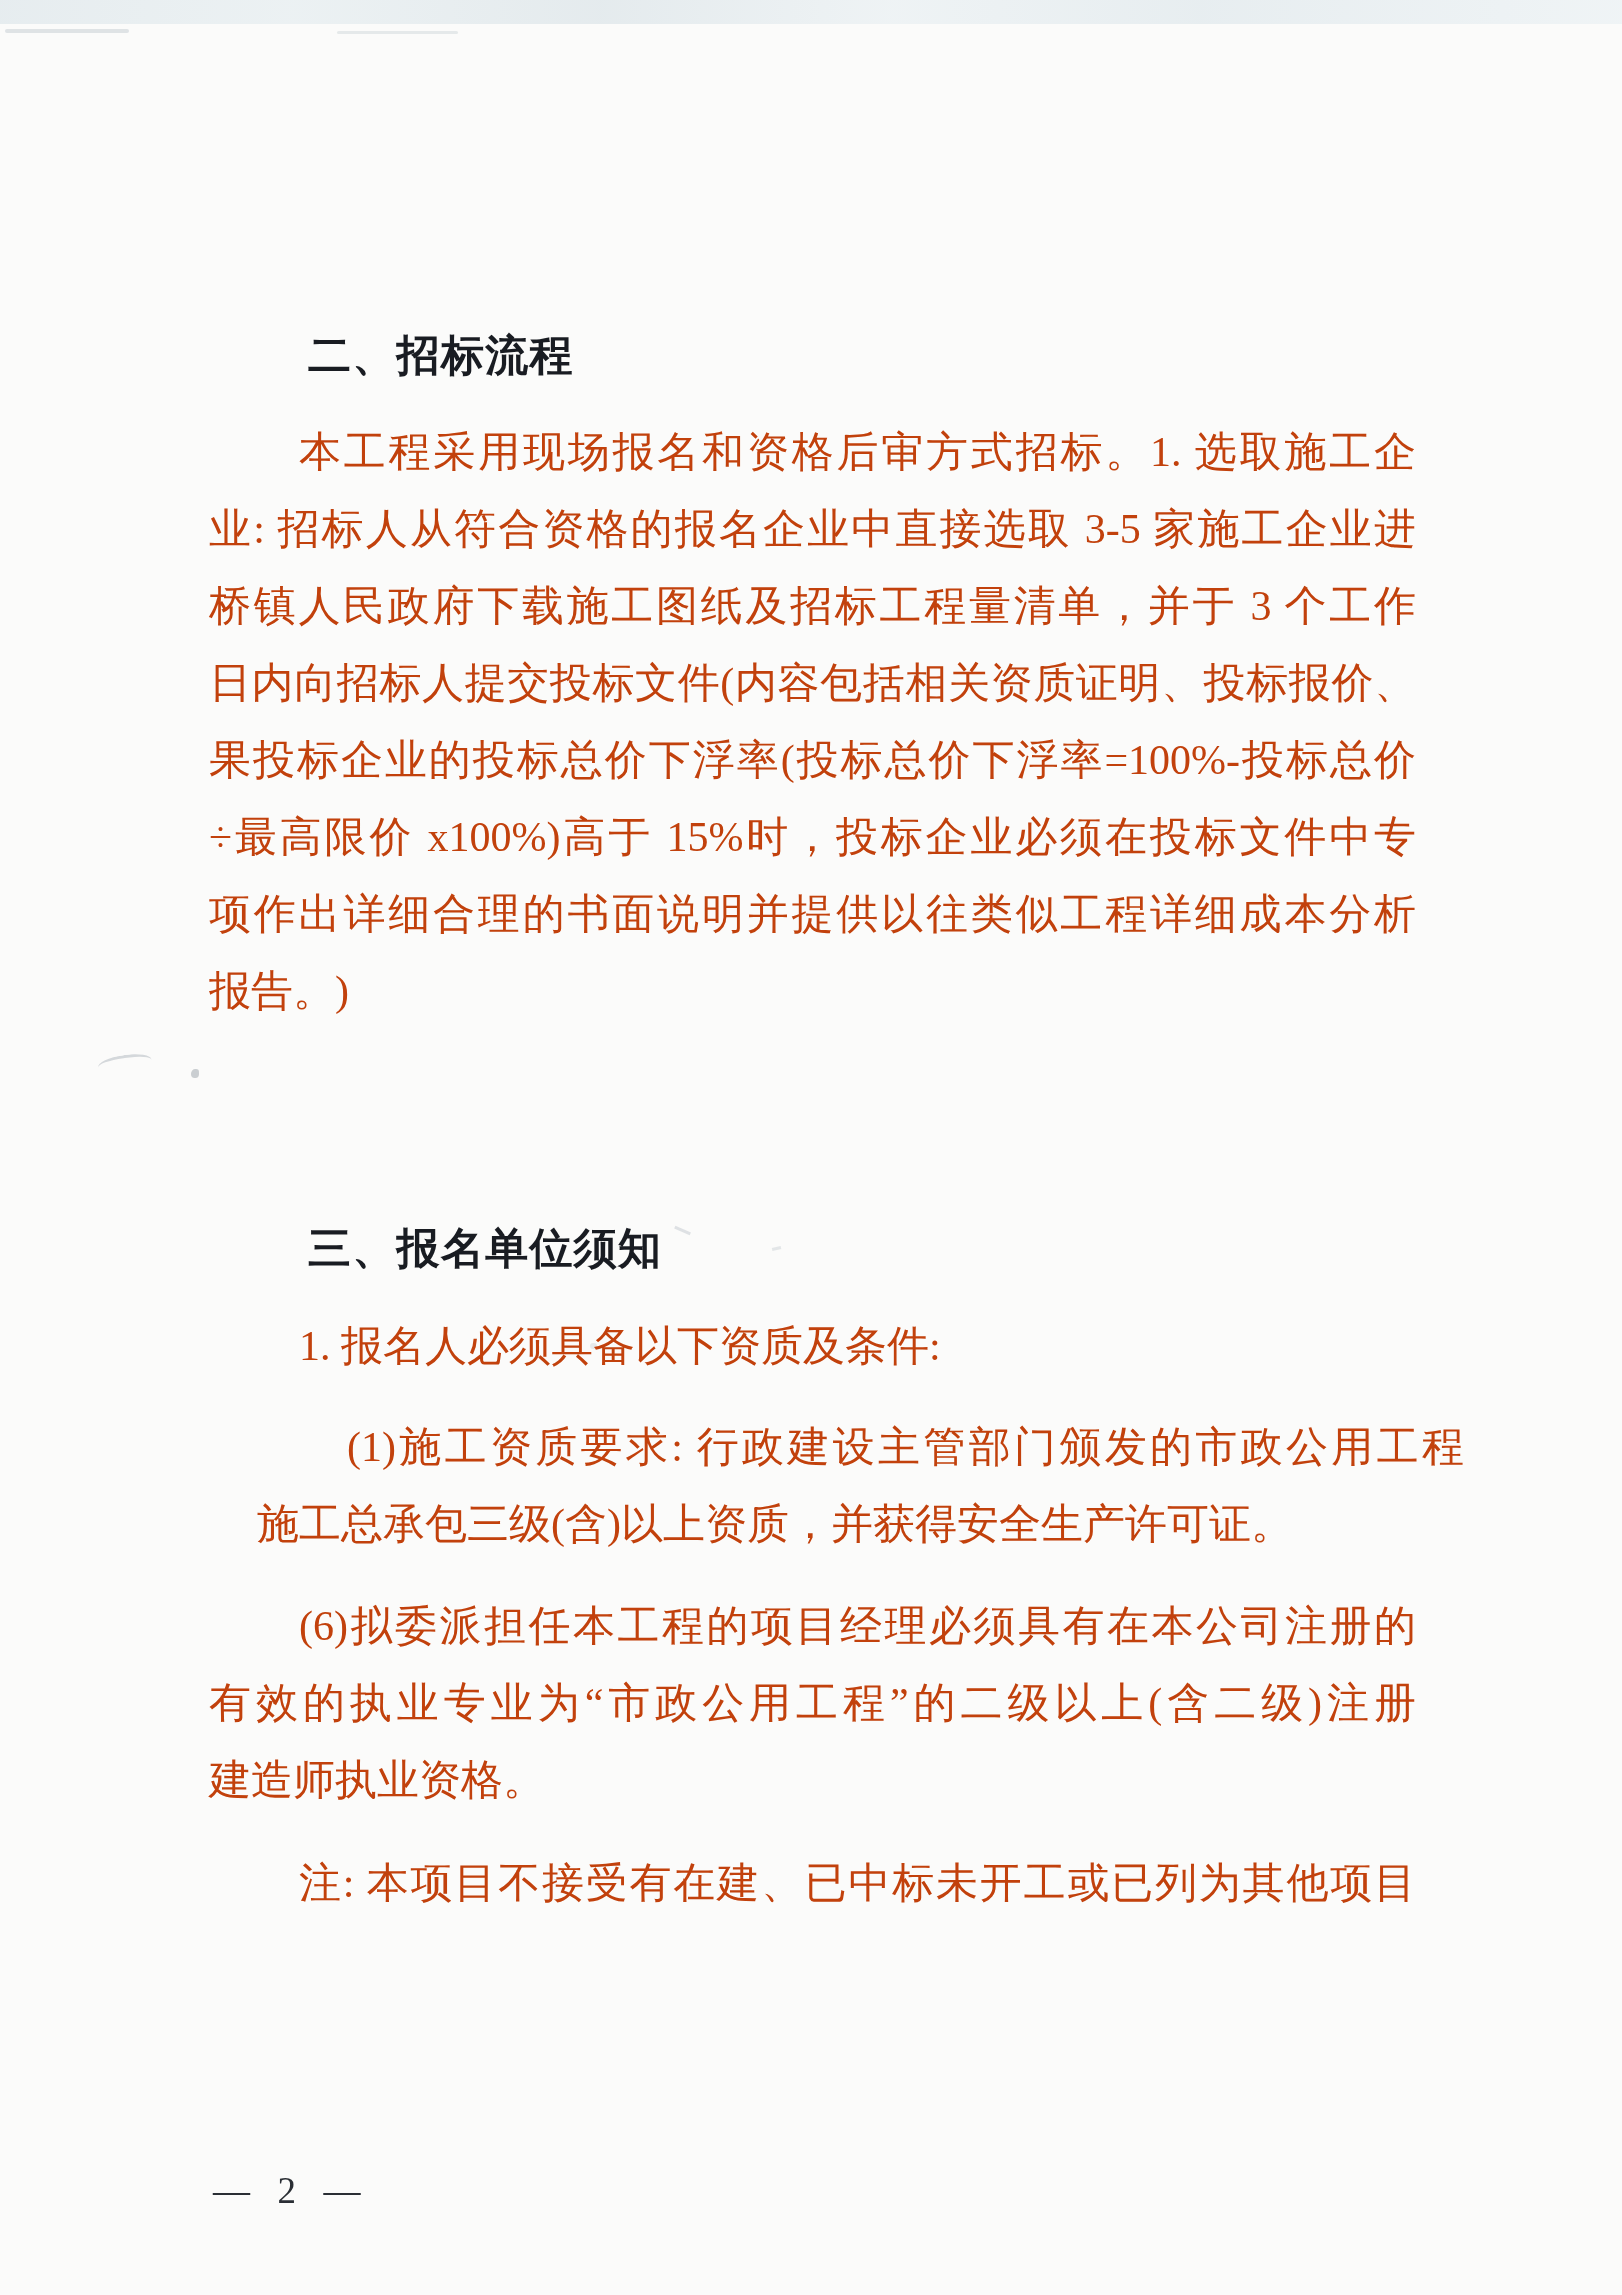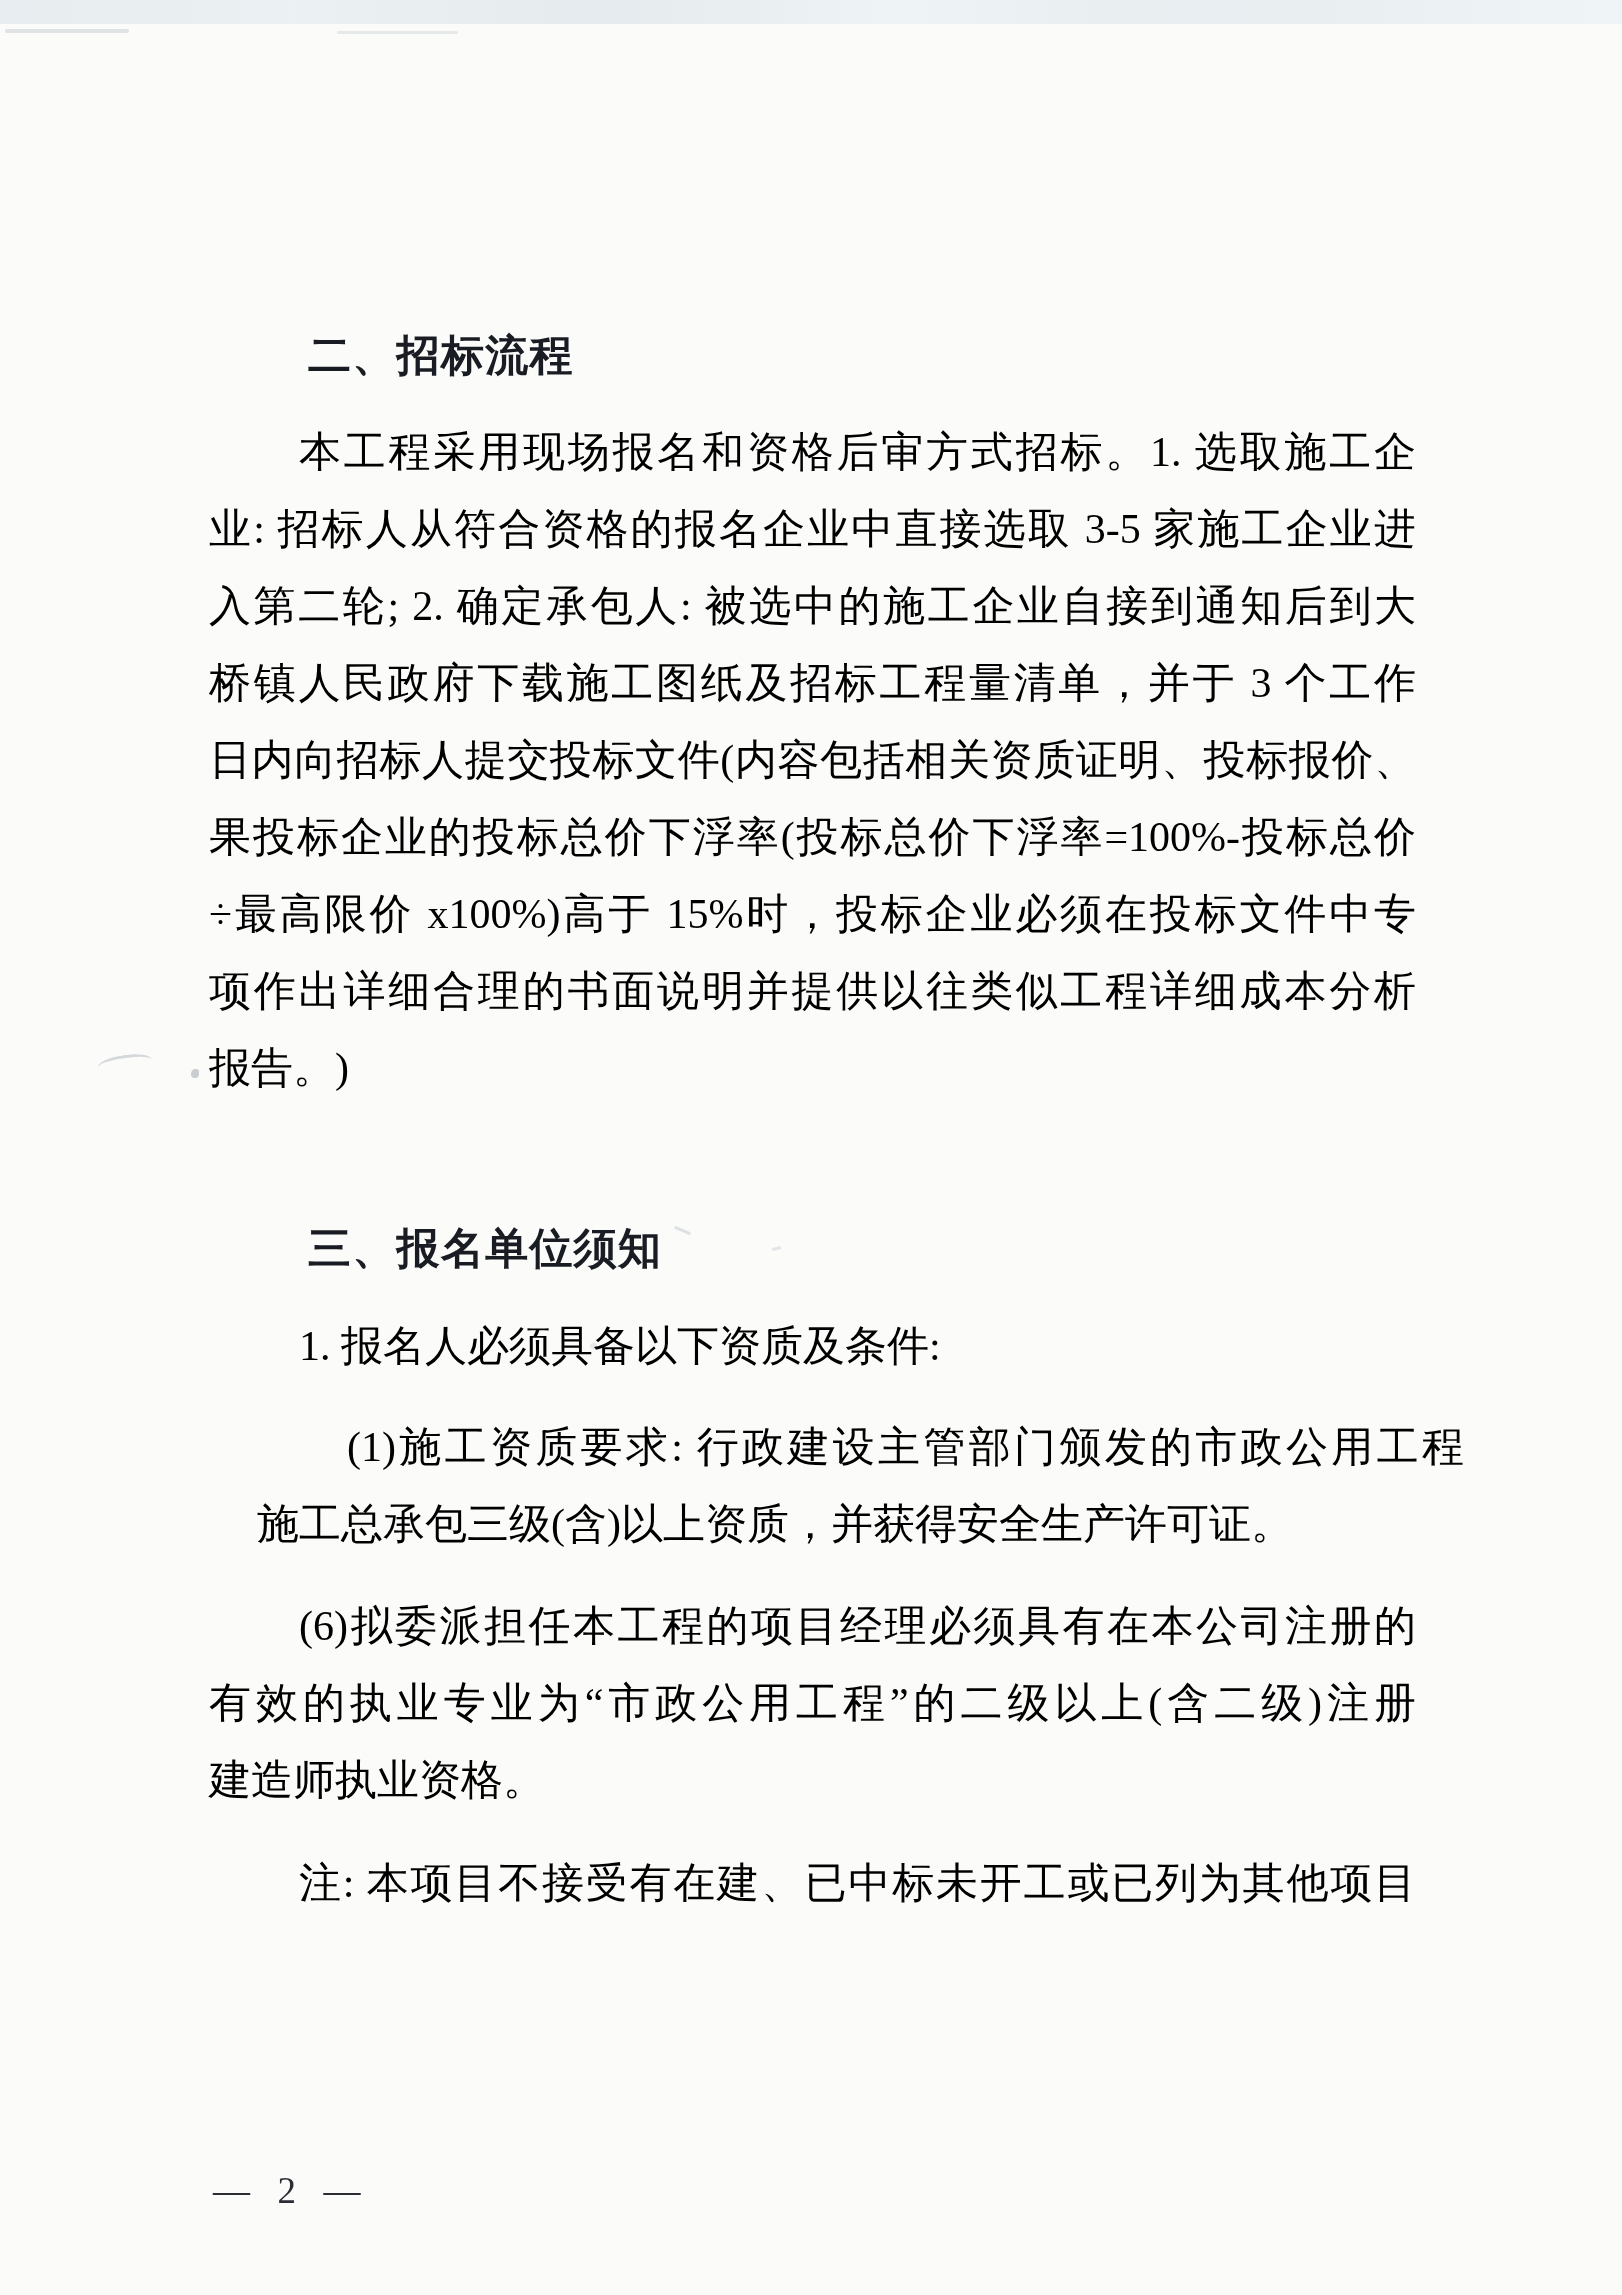--- a/index.html
+++ b/index.html
@@ -43,21 +43,21 @@
     font-family:"DejaVu Sans","Liberation Sans",sans-serif;
     font-weight:700; font-size:43px; line-height:46px;
     letter-spacing:1.3px; color:#191c22; text-indent:90px;
     white-space:nowrap;
   }
   .heading-1 { top:323px; }
   .heading-2 { top:1216px; }
 
   .para {
     position:absolute; left:209px; width:1207px;
-    font-size:42px; line-height:77px; color:#000000;
+    font-size:42px; line-height:77px; color:#c2410c;
   }
   .para-1 { top:414px; }
   .para-2 { top:1308px; }
   .para-3 { top:1409px;margin-left:48px; }
   .para-4 { top:1588px; }
   .para-5 { top:1845px; }
 
   .line { text-align:justify; }
   .line.full { text-align-last:justify; }
   .line.last { text-align:left; text-align-last:left; }
@@ -81,21 +81,20 @@
   <div class="smudge-dot"></div>
   <div class="speck-1"></div>
   <div class="speck-2"></div>
   <div class="speck-3"></div>
 
   <h2 class="heading heading-1">二、招标流程</h2>
 
   <div class="para para-1">
     <div class="line full indent">本工程采用现场报名和资格后审方式招标。1. 选取施工企</div>
     <div class="line full">业: 招标人从符合资格的报名企业中直接选取 3-5 家施工企业进</div>
-    <div class="line full">入第二轮; 2. 确定承包人: 被选中的施工企业自接到通知后到大</div>
     <div class="line full">桥镇人民政府下载施工图纸及招标工程量清单，并于 3 个工作</div>
     <div class="line full">日内向招标人提交投标文件(内容包括相关资质证明、投标报价、</div>
     <div class="line full">果投标企业的投标总价下浮率(投标总价下浮率=100%-投标总价</div>
     <div class="line full">÷最高限价 x100%)高于 15%时，投标企业必须在投标文件中专</div>
     <div class="line full">项作出详细合理的书面说明并提供以往类似工程详细成本分析</div>
     <div class="line last">报告。)</div>
   </div>
 
   <h2 class="heading heading-2">三、报名单位须知</h2>
 

